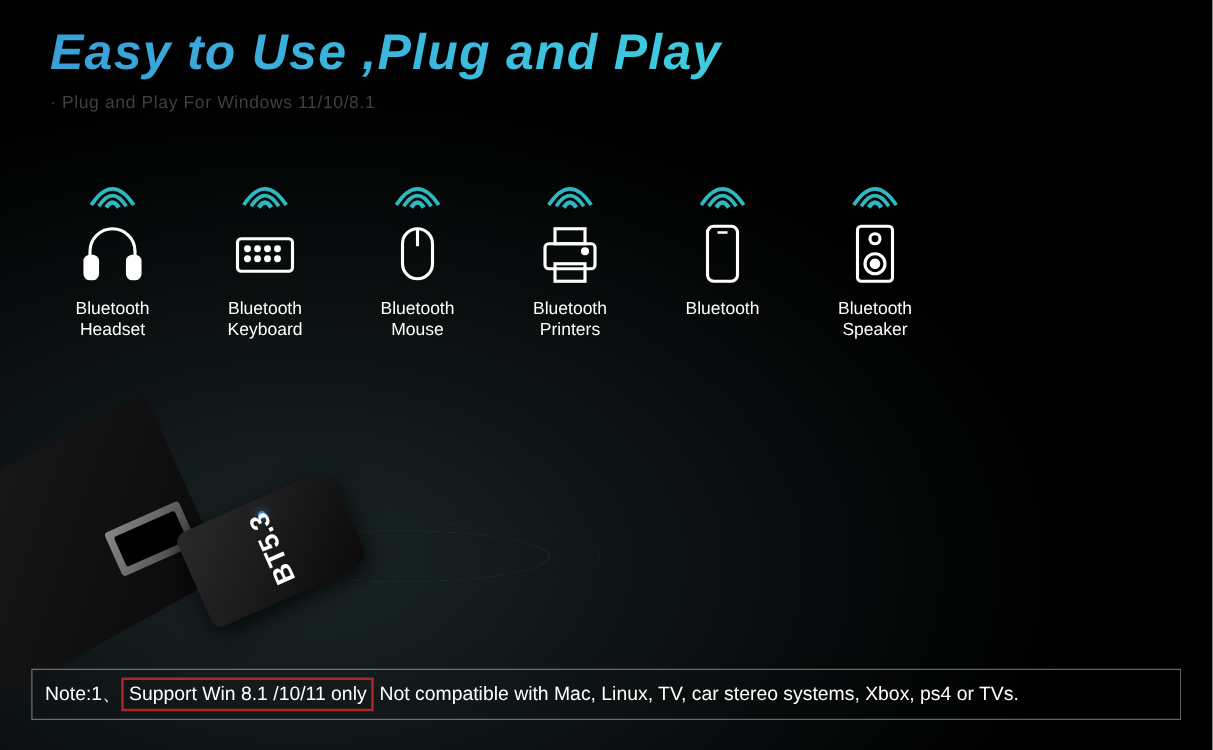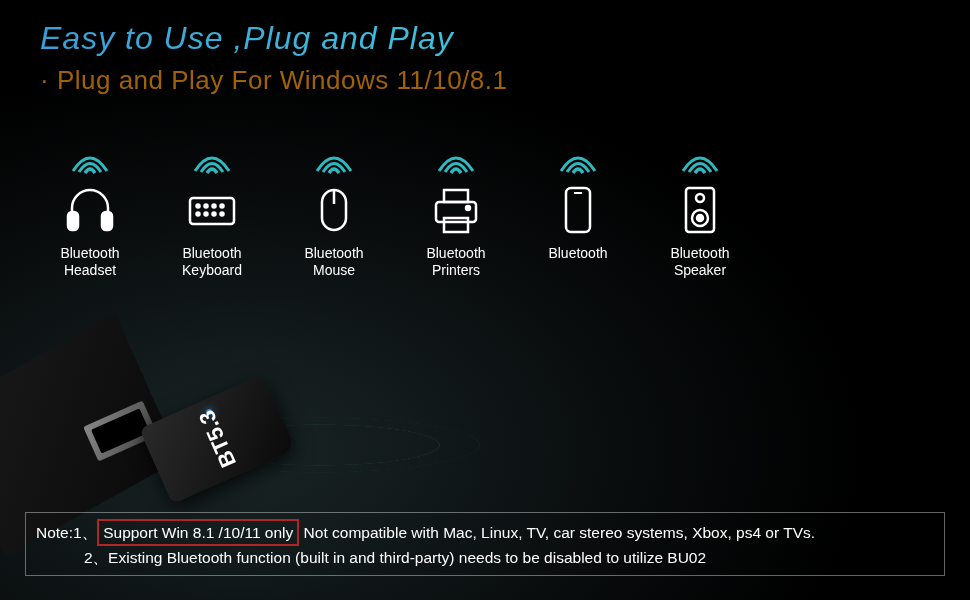--- a/index.html
+++ b/index.html
@@ -1,19 +1,19 @@
 <!DOCTYPE html>
 <html><head>
 <meta charset="utf-8">
 <style>
 *{margin:0;padding:0;box-sizing:border-box}
 body{width:970px;height:600px;background:#000;background:radial-gradient(ellipse at 25% 75%,#1a2526 0%,#0a0e0f 35%,#000 60%);font-family:Arial,sans-serif;overflow:hidden;position:relative}
 .container{width:100%;height:100%;padding:20px 40px;position:relative}
-.title{font-size:32px;font-weight:normal;font-style:italic;background:linear-gradient(90deg,#3a9fd8 0%,#3cc5e0 50%,#4de8d8 100%);-webkit-background-clip:text;background-clip:text;-webkit-text-fill-color:transparent;letter-spacing:1px}
-.subtitle{color:#a16207;font-size:26px;margin-top:8px;letter-spacing:0.5px}
+.title{font-size:40px;font-weight:bold;font-style:italic;background:linear-gradient(90deg,#3a9fd8 0%,#3cc5e0 50%,#4de8d8 100%);-webkit-background-clip:text;background-clip:text;-webkit-text-fill-color:transparent;letter-spacing:1px}
+.subtitle{color:#404040;font-size:14px;margin-top:8px;letter-spacing:0.5px}
 .devices{display:flex;gap:22px;margin-top:55px;flex-wrap:nowrap}
 .device{display:flex;flex-direction:column;align-items:center;gap:6px;min-width:100px}
 .signal{display:flex;flex-direction:column;align-items:center;gap:0}
 .signal svg{width:50px;height:24px}
 .dev-icon{width:58px;height:58px;display:flex;align-items:center;justify-content:center}
 .dev-icon svg{width:56px;height:56px}
 .dev-label{color:#fff;font-size:14px;text-align:center;line-height:1.2;white-space:pre-line}
 .product-area{position:absolute;left:0;bottom:65px;width:470px;height:230px}
 .wave-ring{position:absolute;left:200px;bottom:30px;width:240px;height:120px;border-radius:50%;border:1px solid rgba(70,180,190,0.15);transform:rotateX(70deg)}
 .wave-ring2{position:absolute;left:160px;bottom:10px;width:320px;height:160px;border-radius:50%;border:1px solid rgba(70,180,190,0.08);transform:rotateX(70deg)}
@@ -159,15 +159,14 @@
     <div class="dongle">
       <div class="dongle-led"></div>
       <div class="dongle-text">BT5.3</div>
     </div>
   </div>
 
   <div class="note-box">
     <div>
       <span>Note:1、</span><span class="highlight">Support Win 8.1 /10/11 only</span><span> Not compatible with Mac, Linux, TV, car stereo systems, Xbox, ps4 or TVs.</span>
     </div>
-    <div style="padding-left:48px">2、Existing  Bluetooth function (built in and third-party)  needs to be disabled to utilize BU02</div>
   </div>
 </div>
 
 </body></html>

